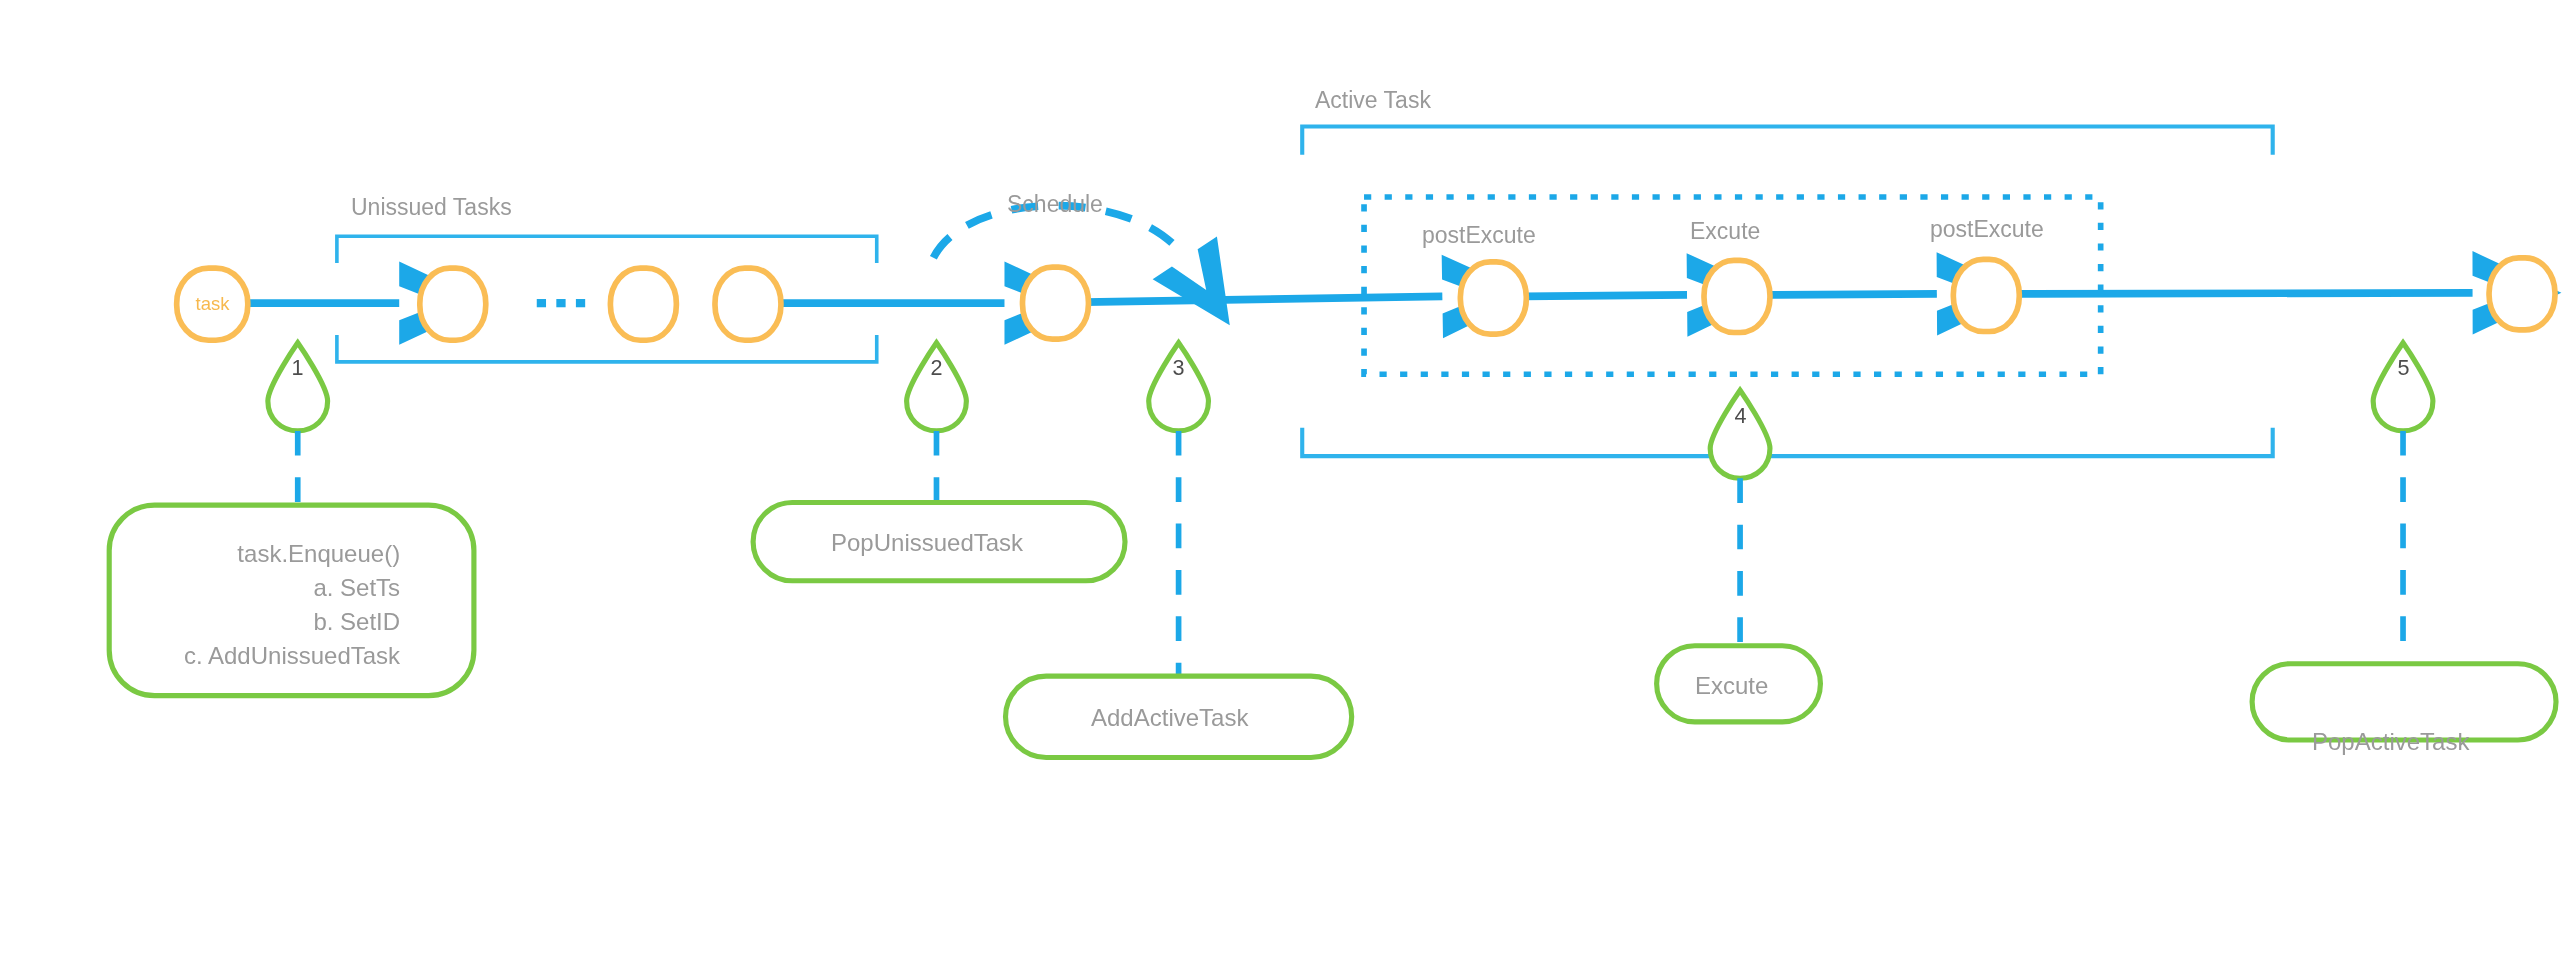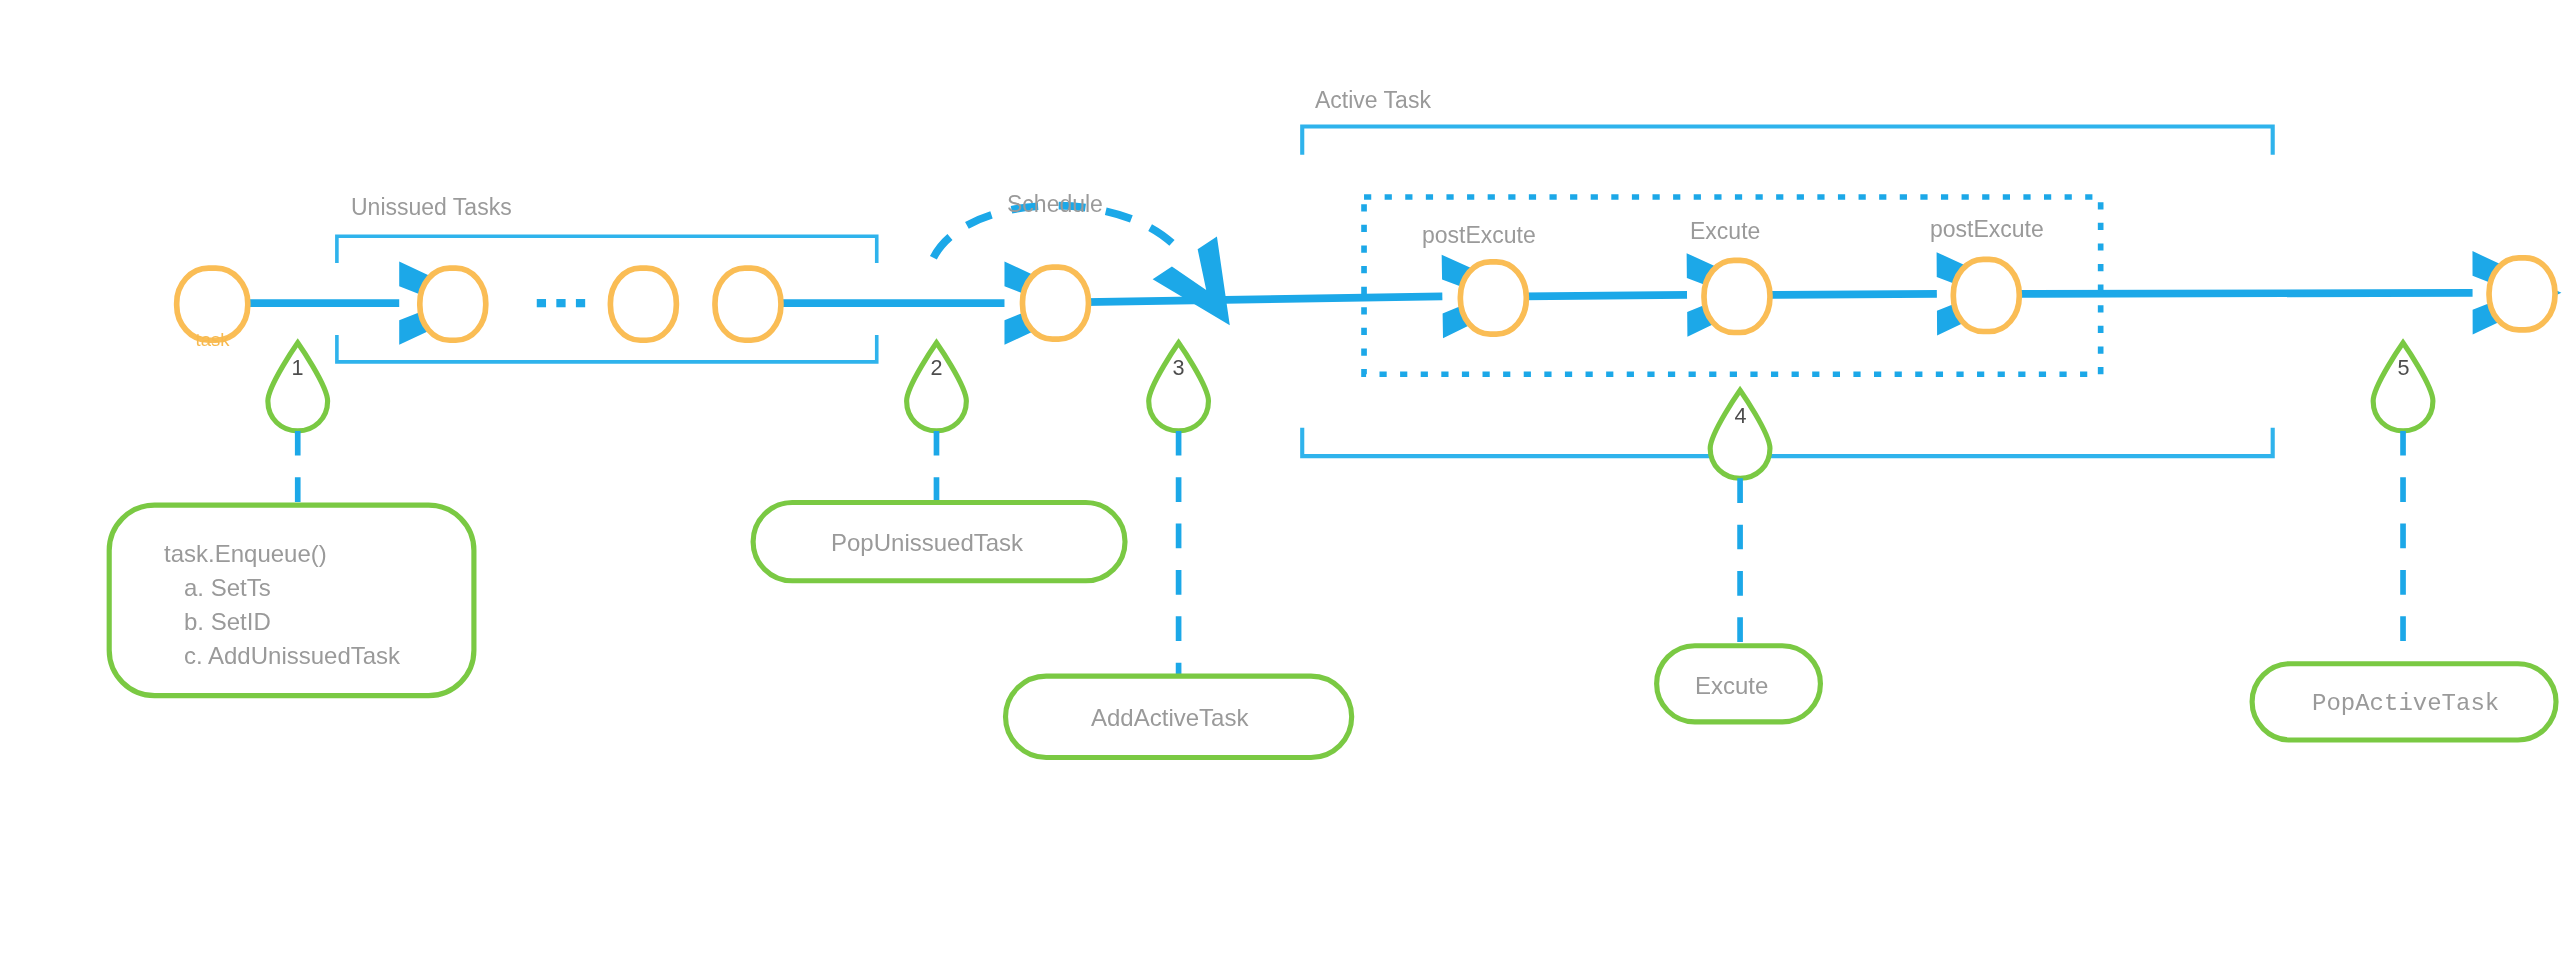--- a/index.html
+++ b/index.html
@@ -1,26 +1,26 @@
 <!DOCTYPE html>
 <html style="font-size:8.2px"><head>
 <meta charset="utf-8">
 <style>
   html,body{margin:0;padding:0;background:#ffffff;}
   body{width:2930px;height:971px;overflow:hidden;
        font-family:"Liberation Sans", sans-serif;}
   #stage{position:relative;width:2930px;height:971px;background:#fff;}
   svg.layer{position:absolute;left:0;top:0;width:2930px;height:971px;}
-  .txt{position:absolute;color:#9a9a9a;white-space:pre;}
+  .txt{position:absolute;color:#9a9a9a;white-space:pre;text-align:right;}
   .node-label{font-size:23px;}
   .group-label{font-size:23px;}
   .box-label{font-size:24px;}
   .marker-num{position:absolute;font-size:21.6px;color:#4d4d4d;
               text-align:center;}
-  .task-label{position:absolute;font-size:18.5px;color:#f7b94e;margin-top:36px;}
+  .task-label{position:absolute;font-size:18.5px;color:#f7b94e;}
   .multiline{line-height:1.42;}
 </style>
 </head>
 <body>
 
 <div id="stage">
 
   <svg class="layer" viewBox="0 0 5688 1884">
     <defs>
       <marker id="ah" markerWidth="14" markerHeight="12" refX="1" refY="6" orient="auto" markerUnits="strokeWidth">
@@ -177,16 +177,16 @@
   <div class="marker-num" style="left:1720px; top:403px; width:41px;">4</div>
   <div class="marker-num" style="left:2383px; top:355px; width:41px;">5</div>
 
   <div class="txt box-label multiline" style="left: 164px; top: 537px; white-space: pre;">task.Enqueue()
    a. SetTs
    b. SetID
    c. AddUnissuedTask</div>
   <div class="txt box-label" style="left:831px; top:529px;">PopUnissuedTask</div>
   <div class="txt box-label" style="left:1091px; top:704px;">AddActiveTask</div>
   <div class="txt box-label" style="left:1695px; top:672px;">Excute</div>
-  <div class="txt box-label" style="left:2312px; top:690px;font-family:Liberation Mono, monospace;">PopActiveTask</div>
+  <div class="txt box-label" style="left:2312px; top:728px;">PopActiveTask</div>
 
 </div>
 
 
 </body></html>

